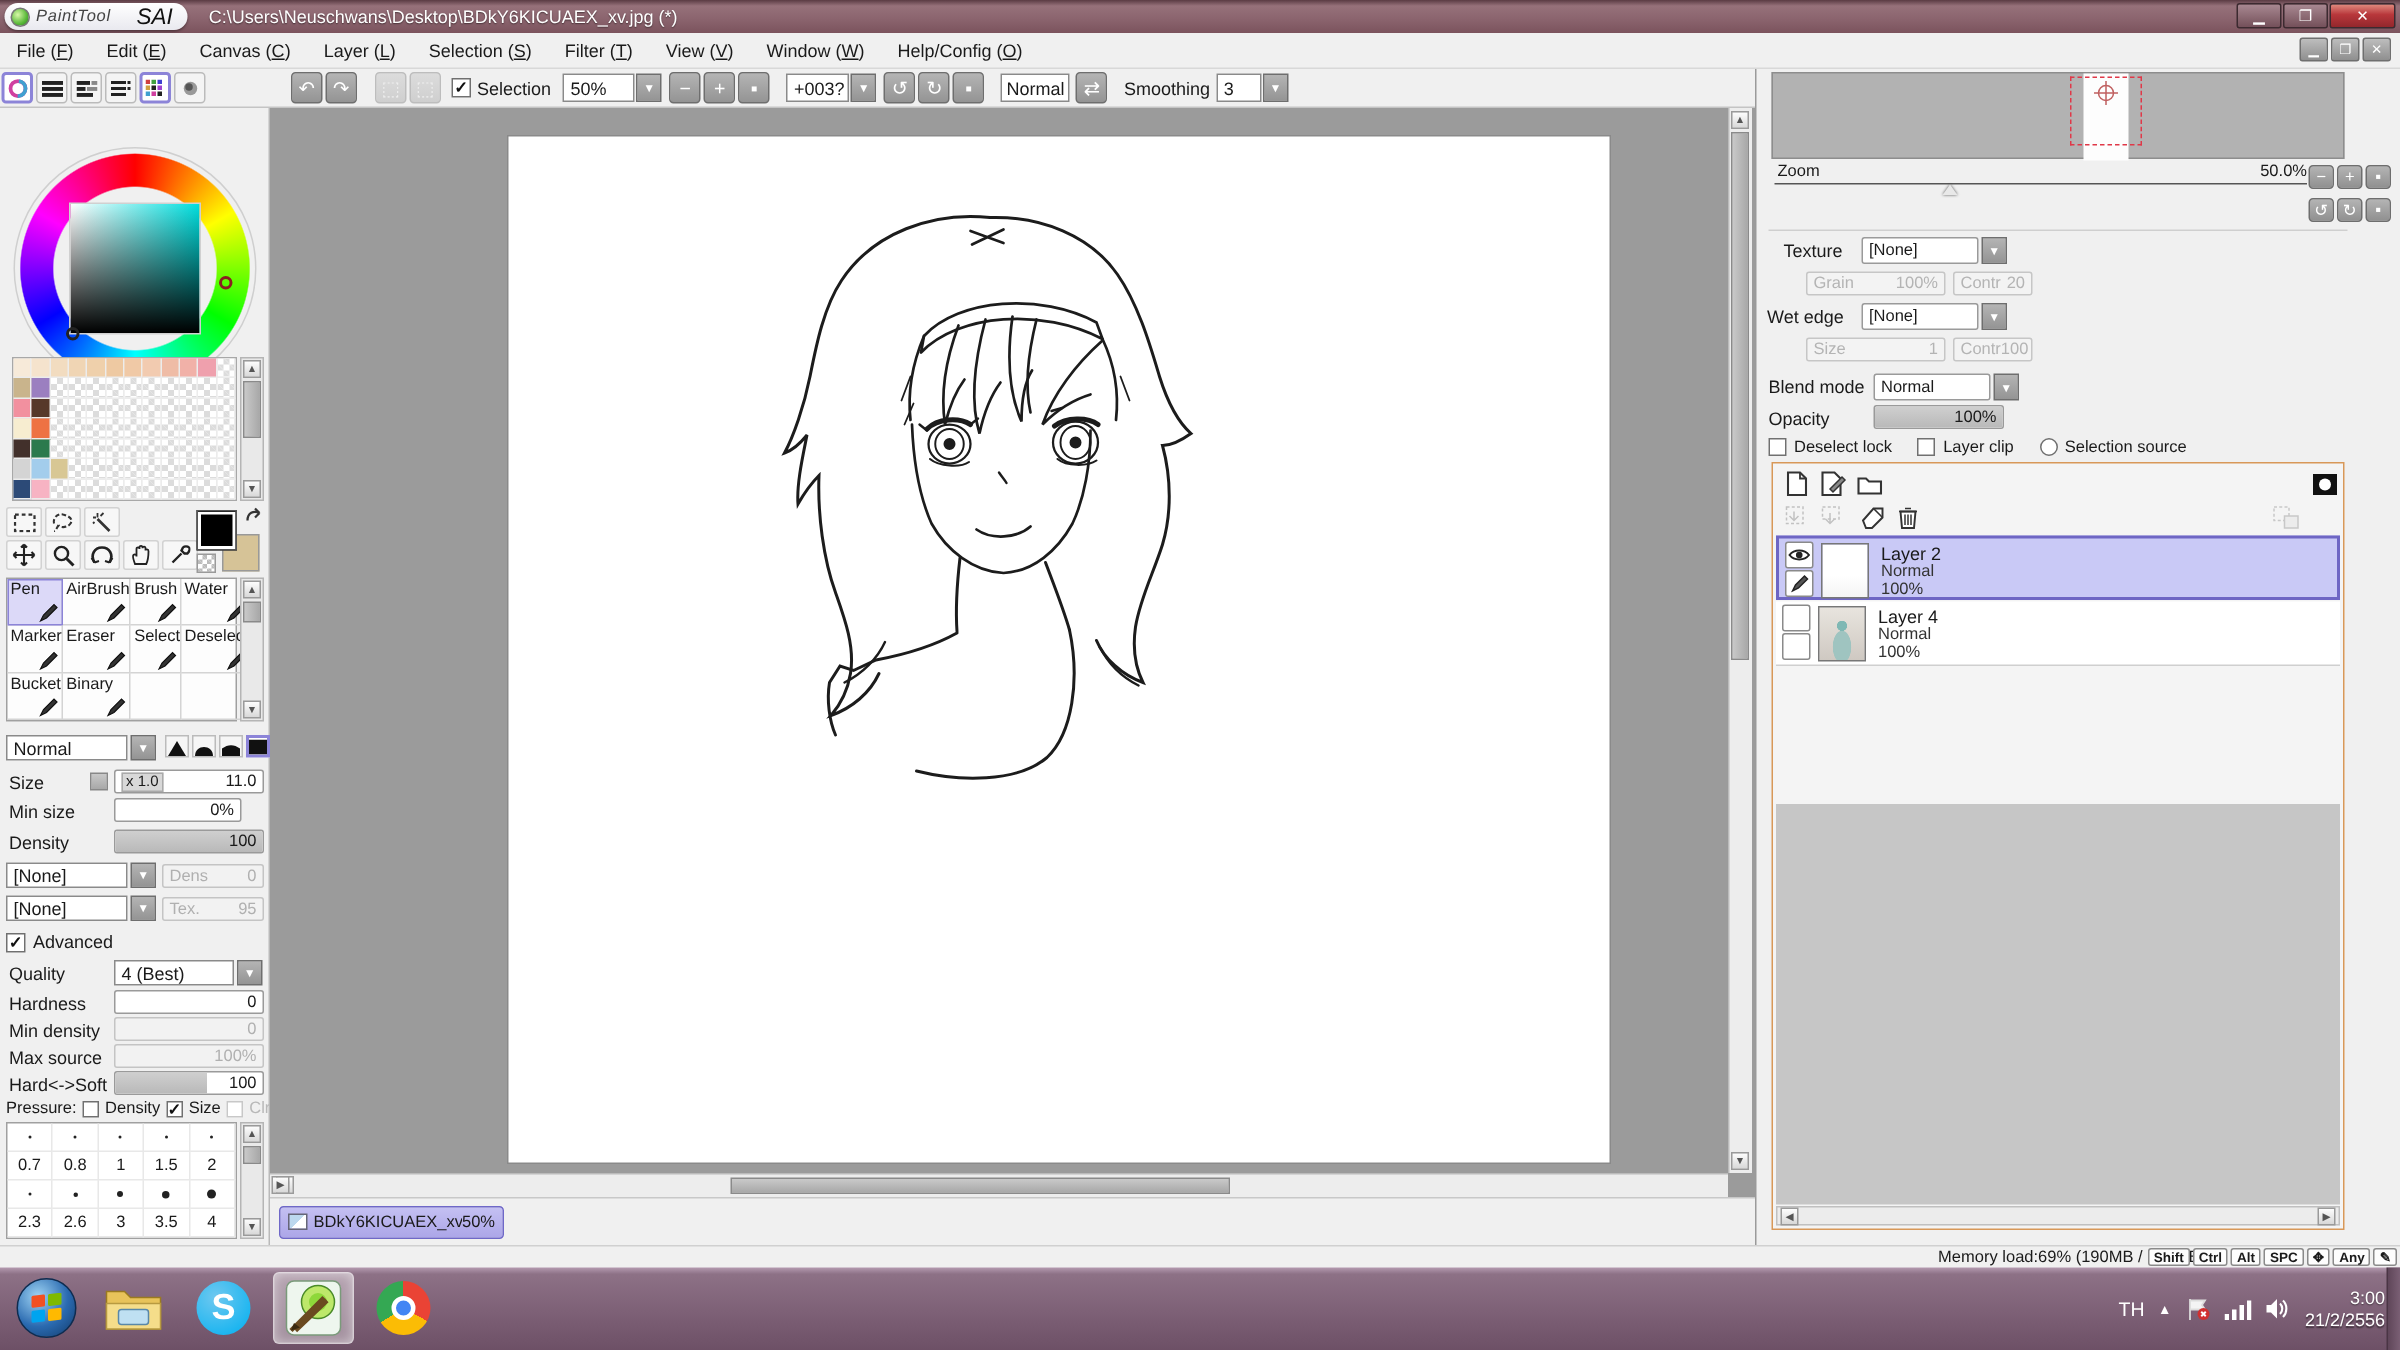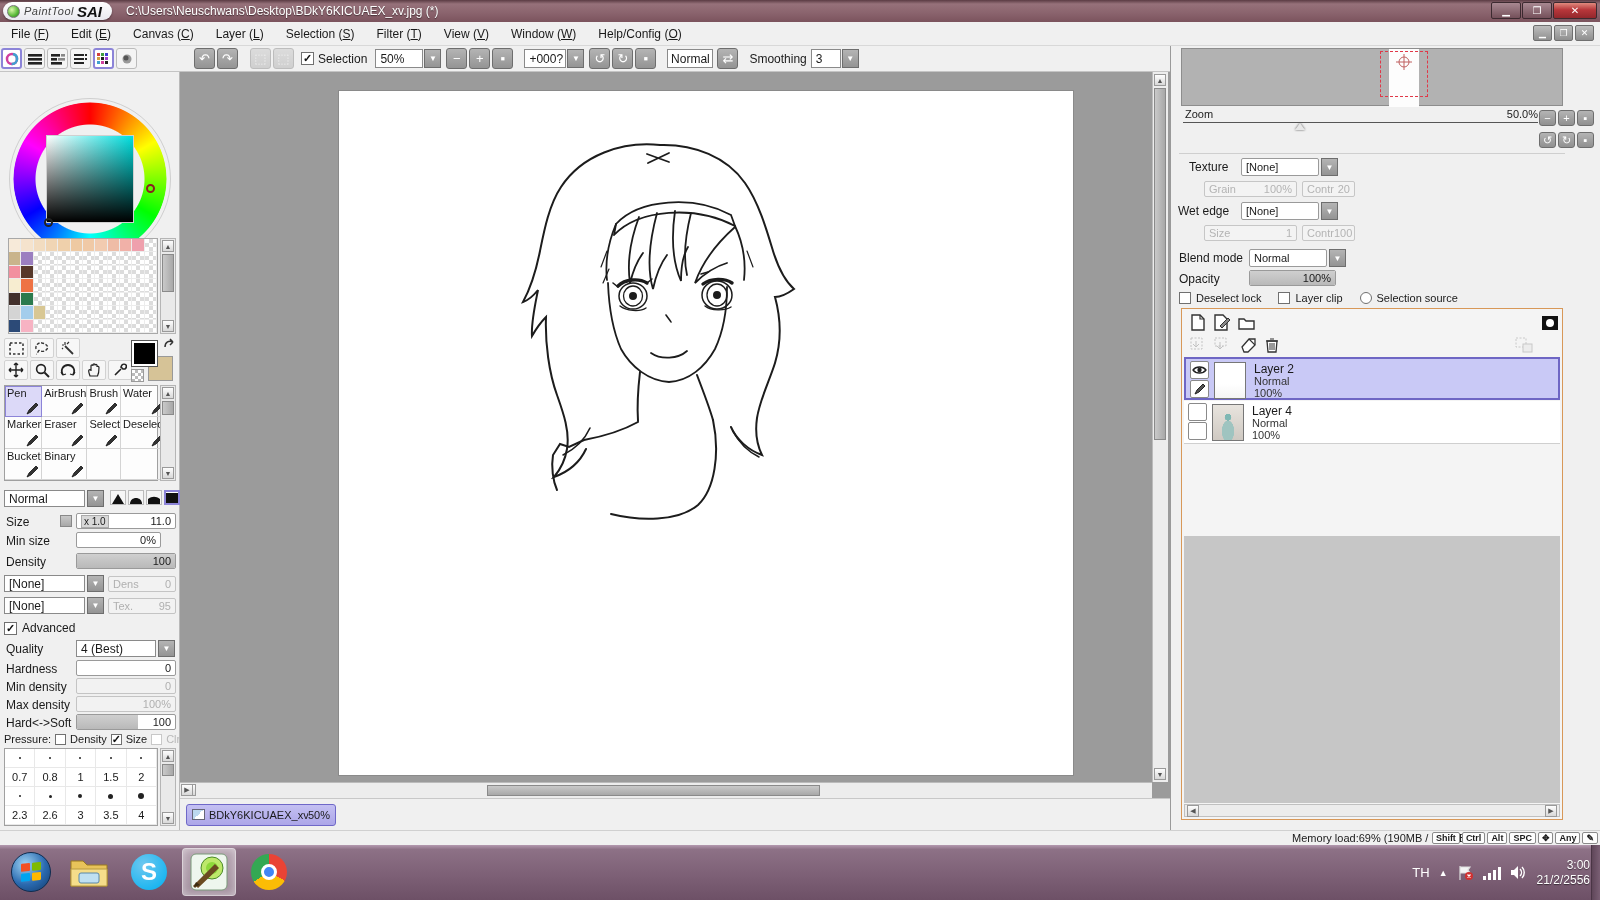--- a/index.html
+++ b/index.html
@@ -4,21 +4,21 @@
 <style>
   * { margin:0; padding:0; box-sizing:border-box; }
   html,body { width:1600px; height:900px; overflow:hidden; font-family:"Liberation Sans",sans-serif; font-size:12px; color:#1a1a1a; background:#f0f0f0; }
   .abs { position:absolute; }
   
   #titlebar { position:absolute; left:0; top:0; width:1600px; height:22px;
     background:linear-gradient(180deg,#5a3b43 0%,#96717a 18%,#8a636d 60%,#7b535d 100%); display:flex; align-items:center; }
   #logo-plate { margin-left:3px; height:18px; background:linear-gradient(180deg,#ffffff,#e9e9ef); border-radius:9px; display:flex; align-items:center; padding:0 10px 0 4px; box-shadow:0 1px 2px rgba(0,0,0,.4); }
   #logo-gem { width:13px; height:13px; border-radius:50%; background:radial-gradient(circle at 35% 35%,#d8f8a8,#58b838 60%,#2a7a22); border:1px solid #777; margin-right:4px; }
   #logo-paint { font-style:italic; font-size:11px; color:#444; letter-spacing:.5px; }
-  #logo-sai { font-style:italic; font-weight:bold; font-size:15px; color:#111; margin-left:3px; }
+  #logo-sai { font-style:italic; font-weight:normal; font-size:15px; color:#111; margin-left:17px; }
   #title-path { color:#fff; margin-left:14px; font-size:12px; text-shadow:0 1px 1px rgba(0,0,0,.5); }
   .wbtn { width:30px; height:17px; border:1px solid #3c2a30; border-radius:2px; color:#fff; font-size:10px; display:flex; align-items:center; justify-content:center; background:linear-gradient(180deg,#a88891,#74505a); }
   #win-close { width:44px; background:linear-gradient(180deg,#e08a7e,#b8373b 45%,#93272c); }
   #win-controls { position:absolute; right:3px; top:2px; display:flex; gap:1px; }
   
   #menubar { position:absolute; left:0; top:22px; width:1600px; height:24px; background:#f0f0f0; border-bottom:1px solid #d8d8d8; display:flex; align-items:center; }
   .menu-item { padding:0 11px; line-height:24px; cursor:default; }
   .mdi-btns { position:absolute; right:6px; top:3px; display:flex; gap:2px; }
   .mdi-btn { width:19px; height:16px; background:linear-gradient(180deg,#bdbdbd,#8f8f8f); border:1px solid #6f6f6f; border-radius:2px; color:#fff; font-size:9px; display:flex; align-items:center; justify-content:center; }
   
@@ -217,21 +217,21 @@
   <div class="combo" style="width:48px">
       <span>50%</span>
     </div>
   <div class="drop">▼</div>
   <div class="tb-gap" style="width:4px"></div>
   <div class="tb-btn">−</div>
   <div class="tb-btn">+</div>
   <div class="tb-btn">▪</div>
   <div class="tb-gap"></div>
   <div class="combo" style="width:42px">
-      <span>+000?</span>
+      <span>+003?</span>
     </div>
   <div class="drop">▼</div>
   <div class="tb-gap" style="width:4px"></div>
   <div class="tb-btn">↺</div>
   <div class="tb-btn">↻</div>
   <div class="tb-btn">▪</div>
   <div class="tb-gap"></div>
   <div class="combo" style="width:46px; justify-content:center">
       <span>Normal</span>
     </div>
@@ -514,21 +514,21 @@
   <span class="bp-label" style="top:590px">Hardness</span>
   <div class="bp-field" style="left:76px; top:588px; width:100px;">
       <span>0</span>
     </div>
 
   <span class="bp-label" style="top:608px">Min density</span>
   <div class="bp-field dis" style="left:76px; top:606px; width:100px; justify-content:flex-end;">
       <span>0</span>
     </div>
 
-  <span class="bp-label" style="top:626px">Max density</span>
+  <span class="bp-label" style="top:626px">Max source</span>
   <div class="bp-field dis" style="left:76px; top:624px; width:100px; justify-content:flex-end;">
       <span>100%</span>
     </div>
 
   <span class="bp-label" style="top:644px">Hard&lt;-&gt;Soft</span>
   <div class="bp-field" style="left:76px; top:642px; width:100px; overflow:hidden;">
     <div class="bp-fill" style="width:62%"></div>
       <span class="bp-val">100</span>
   </div>
 

